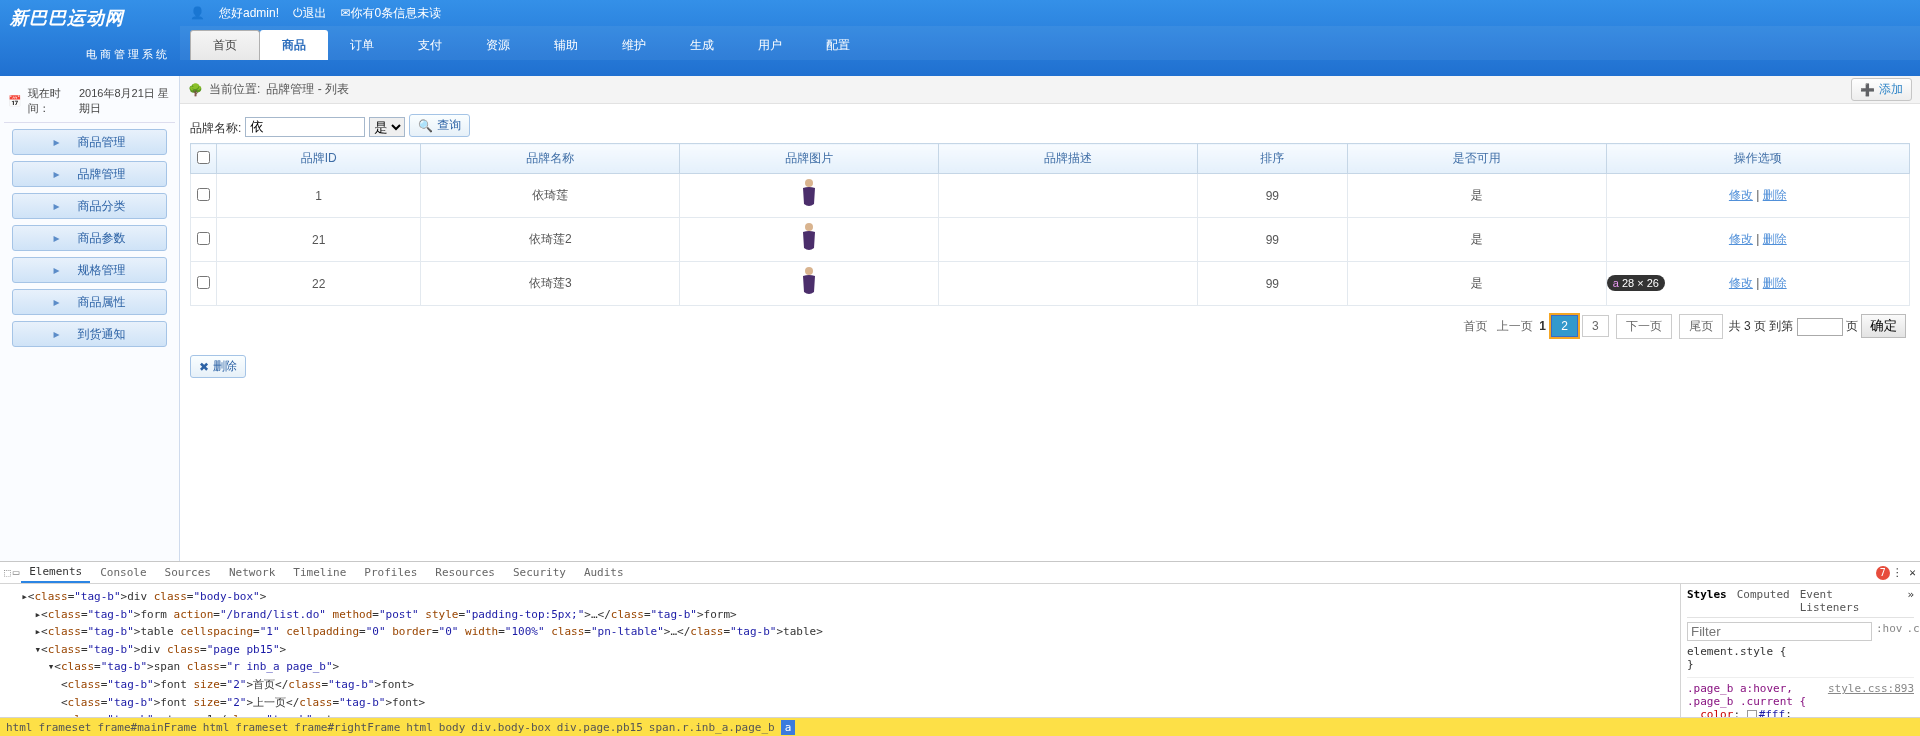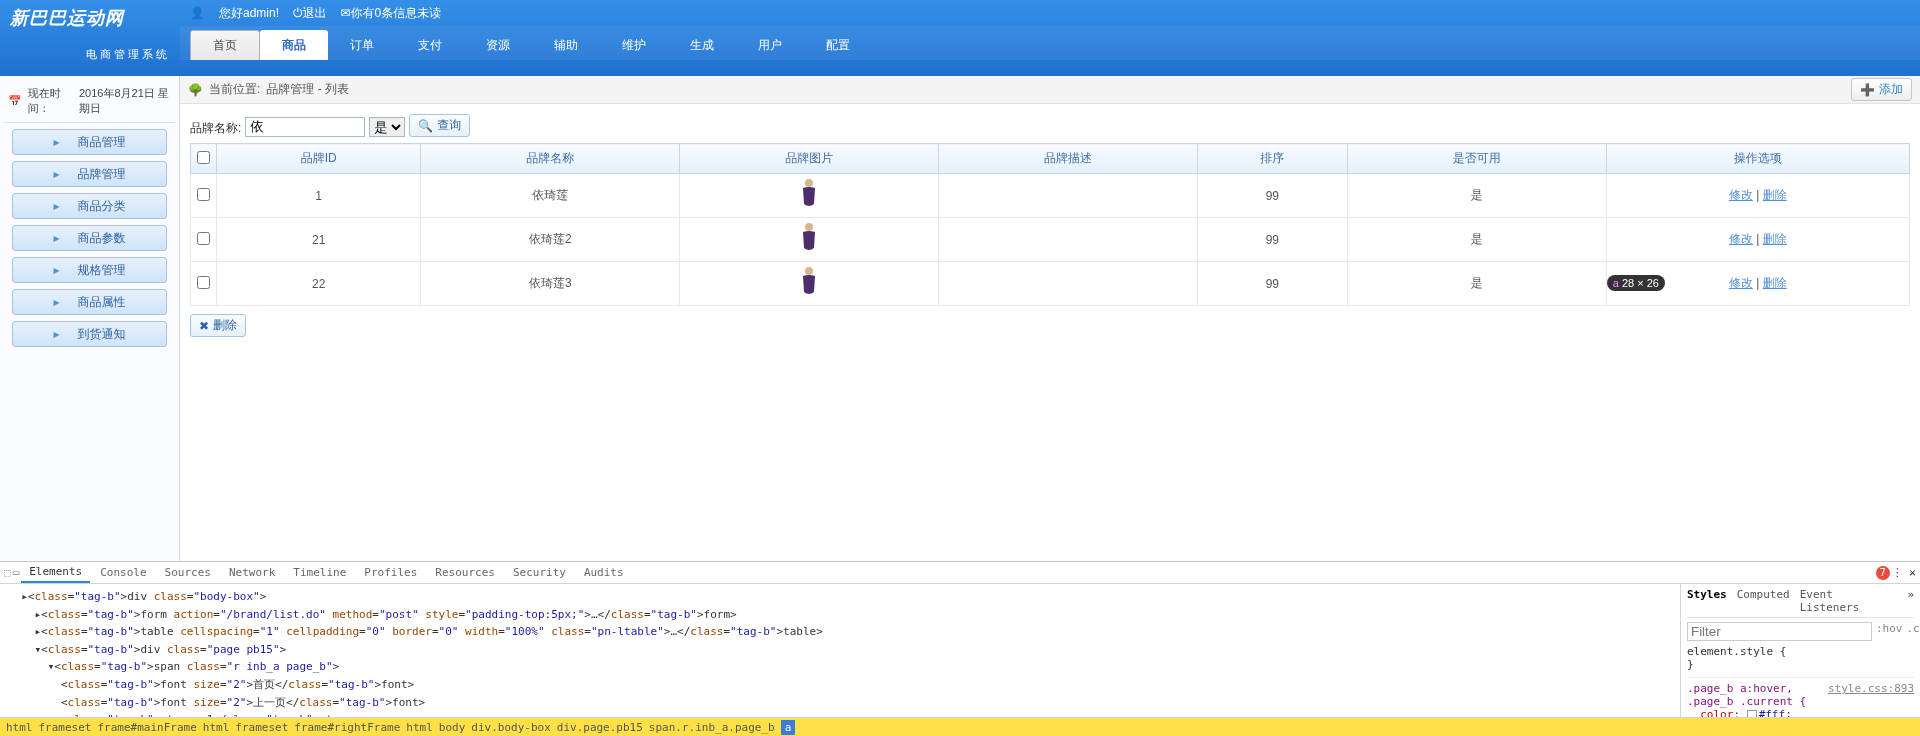--- a/index.html
+++ b/index.html
@@ -204,20 +204,21 @@
                     <path d="M3 10 Q9 8 15 10 L14 26 Q9 30 4 26 Z" fill="#4b2e6b"></path>
                   </svg></td>
                 <td></td>
                 <td>99</td>
                 <td>是</td>
                 <td><a>修改</a> | <a>删除</a></td>
               </tr>
             </tbody>
         </table>
 
+        <div class="page" id="pager"><a>首页</a> <a>上一页</a> <strong>1</strong> <a class="pnum cur">2</a><a class="pnum">3</a> <a class="pnum">下一页</a> <a class="pnum">尾页</a> <span>共 3 页 到第</span> <input class="goto" style=""> <span>页</span> <button class="ok">确定</button></div>
 
         <div class="del-bar">
           <span class="q-btn">
             <span>✖</span>
             <span>删除</span>
           </span>
         </div>
       </div>
 
       <svg style="position:absolute; inset:0; pointer-events:none;">

